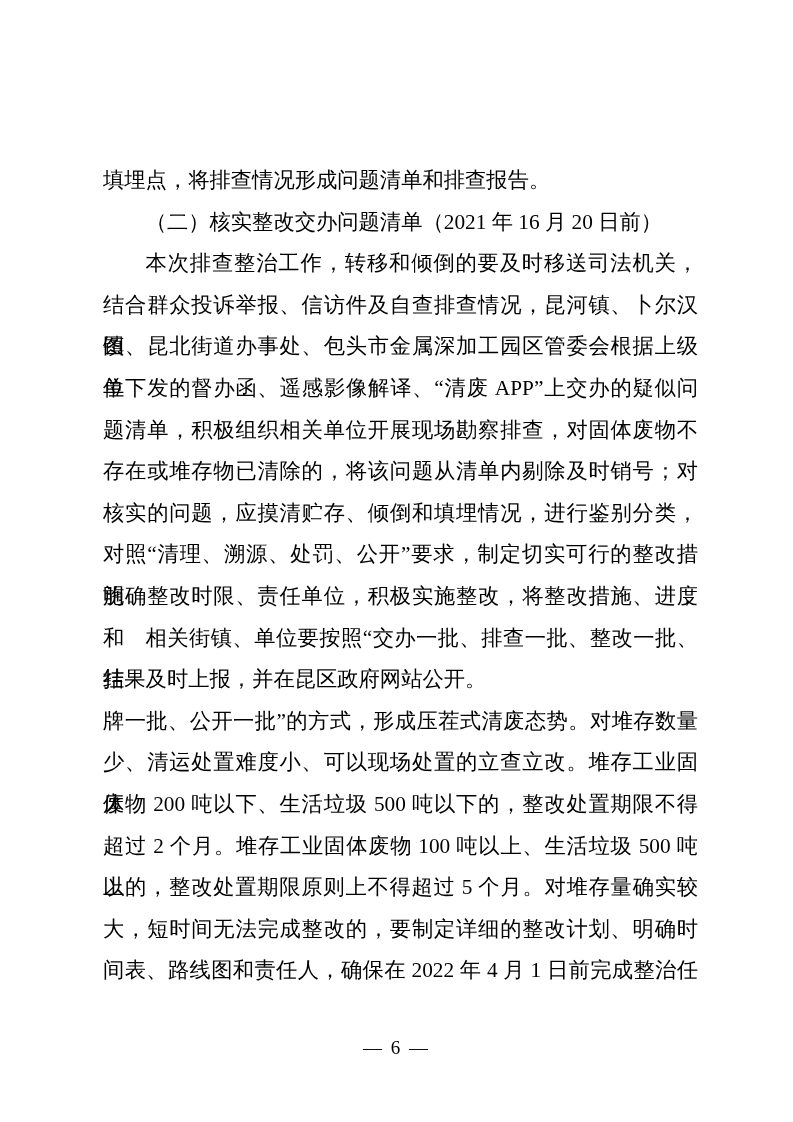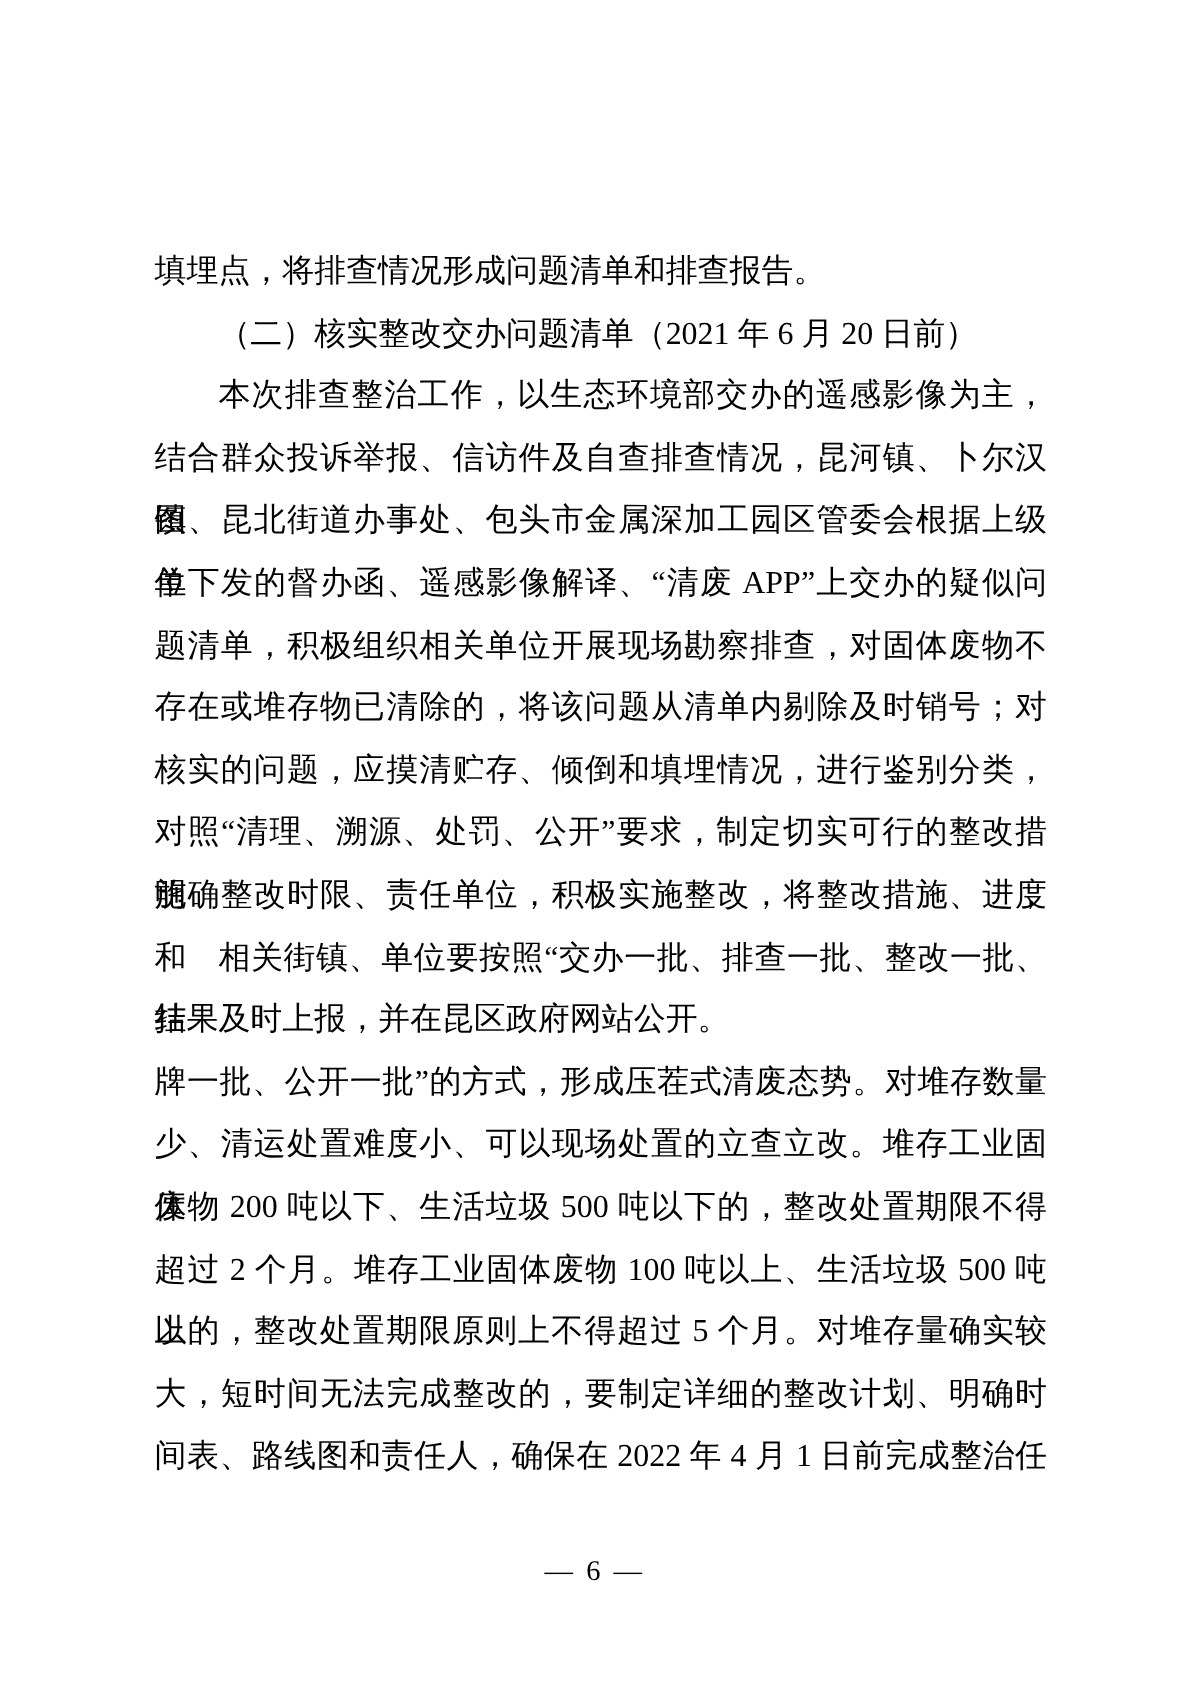--- a/index.html
+++ b/index.html
@@ -51,22 +51,22 @@
     letter-spacing: 2px;
     color: #000000;
   }
 </style>
 </head>
 <body>
 
 <div class="doc-page">
   <div class="text-block">
     <div class="ln">填埋点，将排查情况形成问题清单和排查报告。</div>
-    <div class="ln ind">（二）核实整改交办问题清单（2021 年 6 月 20 日前）</div>
-    <div class="ln j ind">本次排查整治工作，以生态环境部交办的遥感影像为主，</div>
+    <div class="ln ind">（二）核实整改交办问题清单（2021 年 16 月 20 日前）</div>
+    <div class="ln j ind">本次排查整治工作，转移和倾倒的要及时移送司法机关，</div>
     <div class="ln j">结合群众投诉举报、信访件及自查排查情况，昆河镇、卜尔汉图</div>
     <div class="ln j">镇、昆北街道办事处、包头市金属深加工园区管委会根据上级单</div>
     <div class="ln j">位下发的督办函、遥感影像解译、“清废 APP”上交办的疑似问</div>
     <div class="ln j">题清单，积极组织相关单位开展现场勘察排查，对固体废物不</div>
     <div class="ln j">存在或堆存物已清除的，将该问题从清单内剔除及时销号；对</div>
     <div class="ln j">核实的问题，应摸清贮存、倾倒和填埋情况，进行鉴别分类，</div>
     <div class="ln j">对照“清理、溯源、处罚、公开”要求，制定切实可行的整改措施，</div>
     <div class="ln j">明确整改时限、责任单位，积极实施整改，将整改措施、进度和</div>
     <div class="ln j ind">相关街镇、单位要按照“交办一批、排查一批、整改一批、挂</div>
     <div class="ln">结果及时上报，并在昆区政府网站公开。</div>

